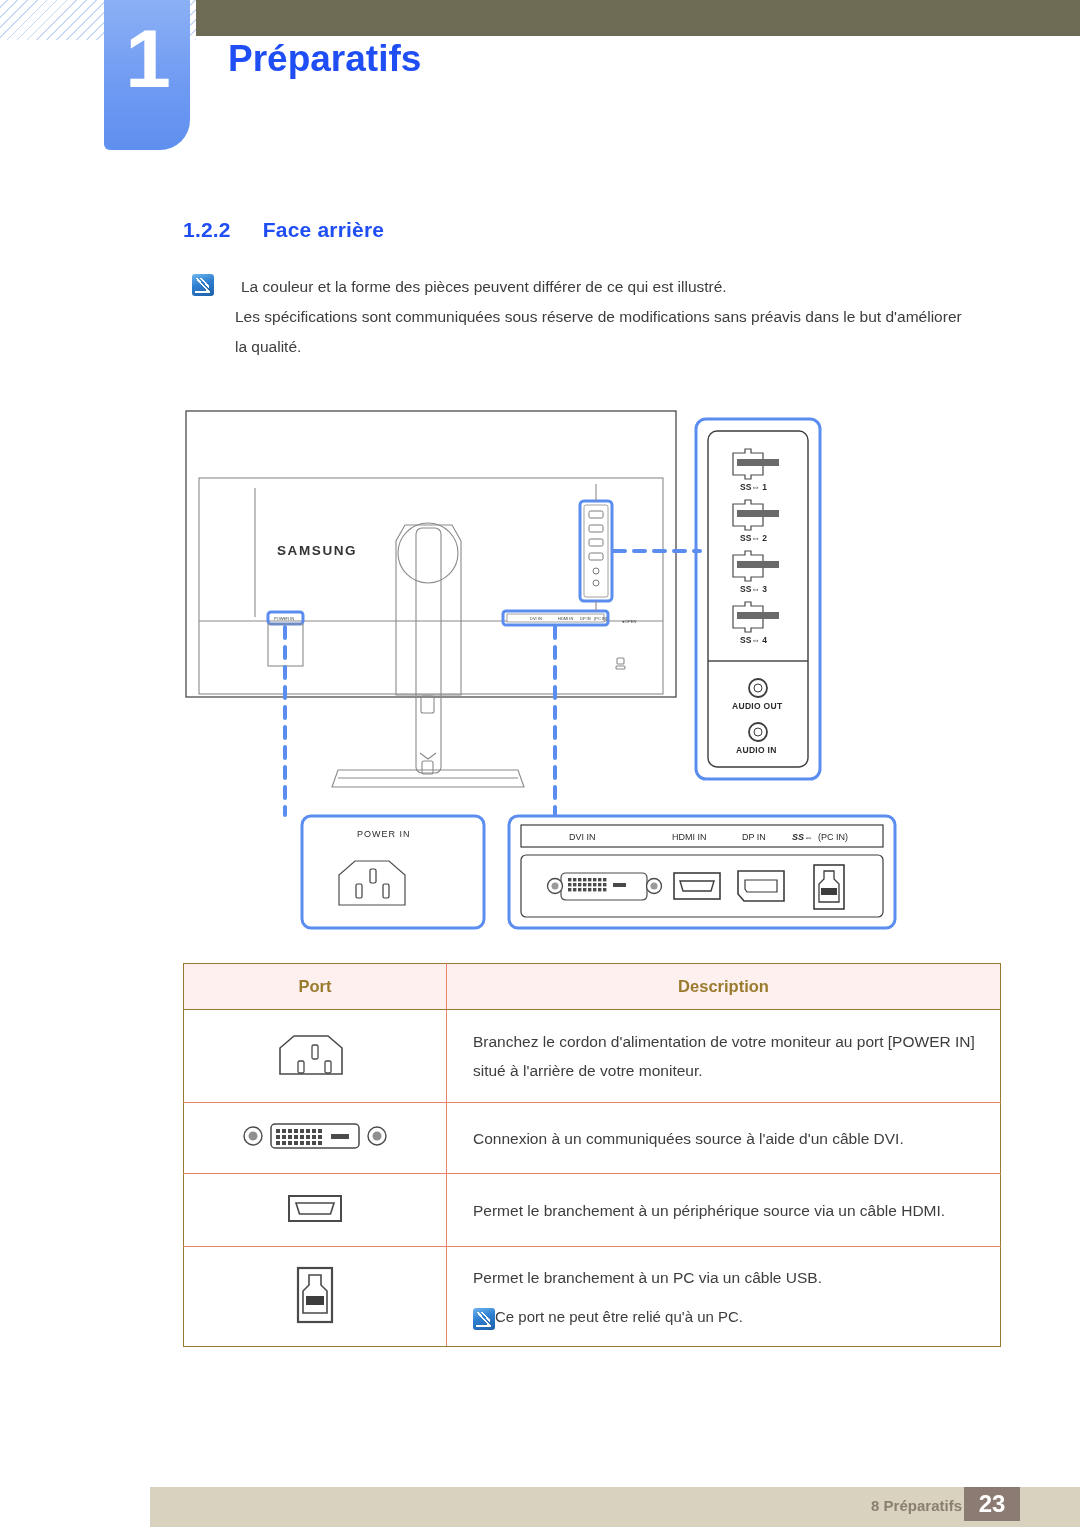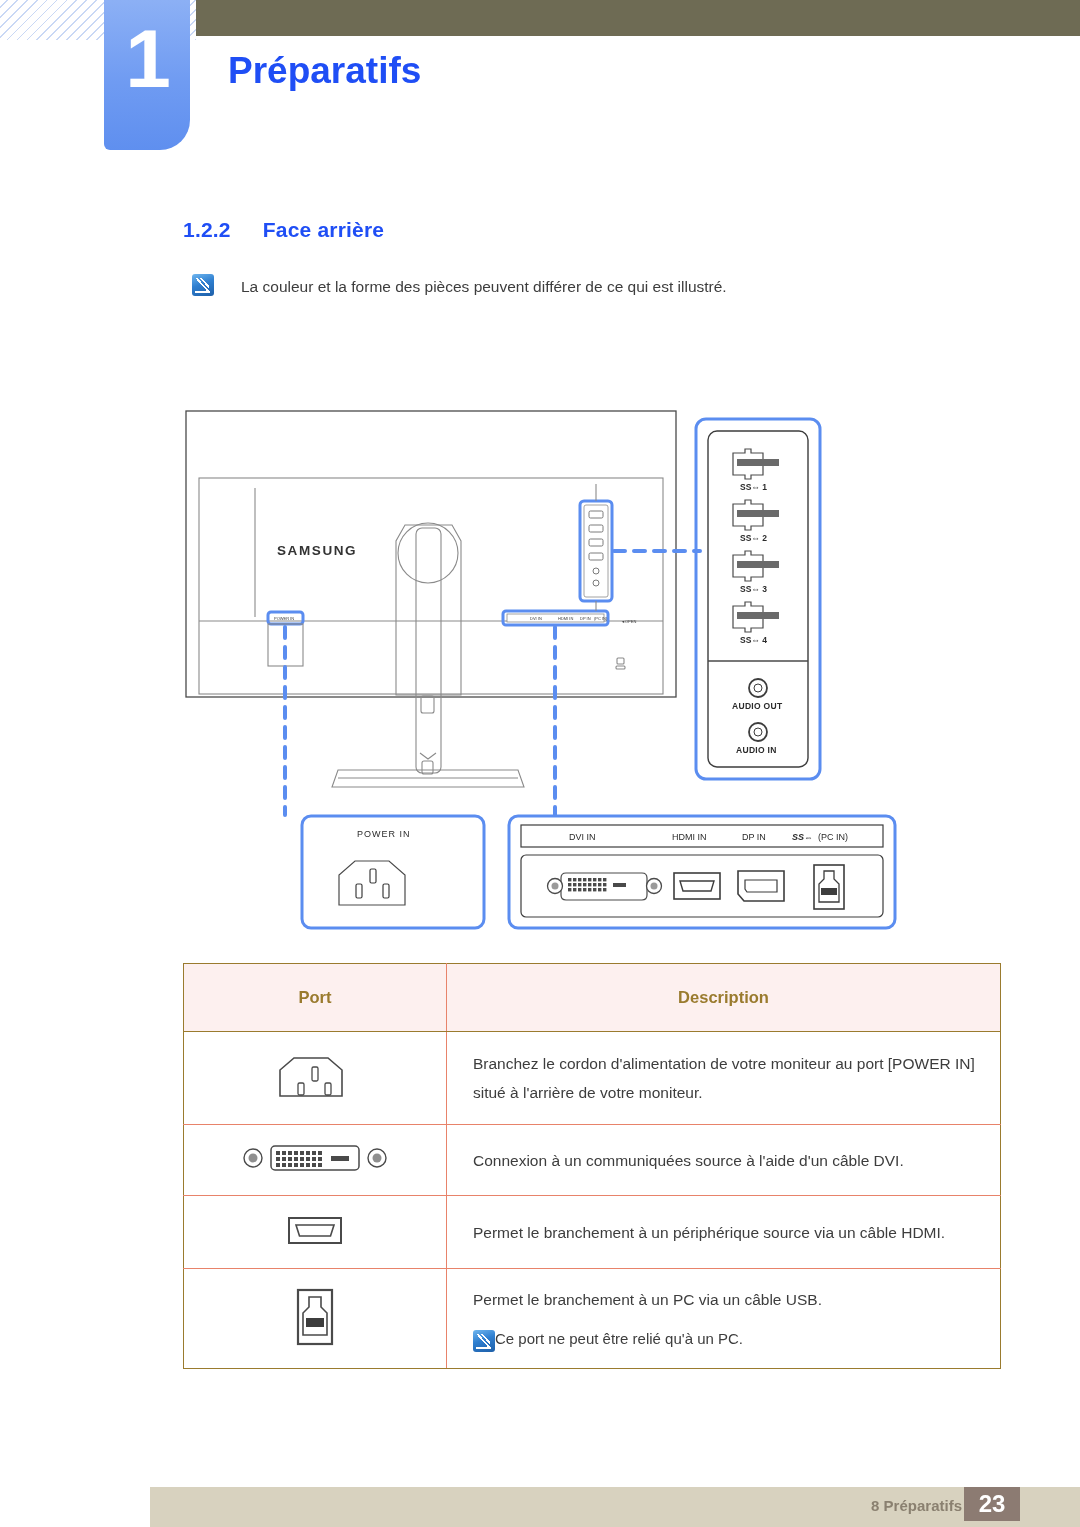--- a/index.html
+++ b/index.html
@@ -36,21 +36,20 @@
     font-weight: bold;
     line-height: 1;
     margin-top: 18px;
     letter-spacing: -2px;
   }
   .chapter-title {
     position: absolute; left: 228px; top: 38px;
     color: #1f4ef5;
     font-size: 37px;
     font-weight: bold;
-    margin-top: 12px;
   }
 
   
   .sec-head {
     position: absolute; left: 183px; top: 218px;
     color: #1f4ef5;
     font-size: 21px;
     font-weight: bold;
     letter-spacing: 0.2px;
   }
@@ -89,21 +88,21 @@
   .port-table {
     position: absolute; left: 183px; top: 963px;
     width: 818px;
     border-collapse: collapse;
   }
   .port-table th {
     background: #fdf0ef;
     color: #9a7b2e;
     font-size: 16.5px;
     font-weight: bold;
-    padding: 24px 0;
+    padding: 13px 0;
     border: 1px solid #9a7b2e;
   }
   .port-table th.c-port { width: 263px; border-right: 1px solid #e8836a; }
   .port-table td {
     border-left: 1px solid #9a7b2e;
     border-right: 1px solid #9a7b2e;
     border-top: 1px solid #e8836a;
     border-bottom: 1px solid #e8836a;
     vertical-align: middle;
   }
@@ -149,20 +148,21 @@
 
 <div class="sec-head">
   <span class="sec-num">1.2.2</span><span>Face arrière</span>
 </div>
 
 <div class="note-block">
   <div class="note-row">
     <span class="note-icon"></span>
     <span class="note-text">La couleur et la forme des pièces peuvent différer de ce qui est illustré.</span>
   </div>
+  <div class="note-text note-p2">Les spécifications sont communiquées sous réserve de modifications sans préavis dans le but d'améliorer la qualité.</div>
 </div>
 
 <div class="diagram">
 <svg width="760" height="540" viewBox="0 0 760 540" xmlns="http://www.w3.org/2000/svg">
   <defs>
     <style>
       .ln { fill:none; stroke:#4a4a4a; stroke-width:1.3; }
       .lnl { fill:none; stroke:#8a8a8a; stroke-width:1.1; }
       .hl { fill:none; stroke:#5b8df0; stroke-width:3; }
       .dash { fill:none; stroke:#5b8df0; stroke-width:4; stroke-dasharray:11 9; stroke-linecap:round; }

